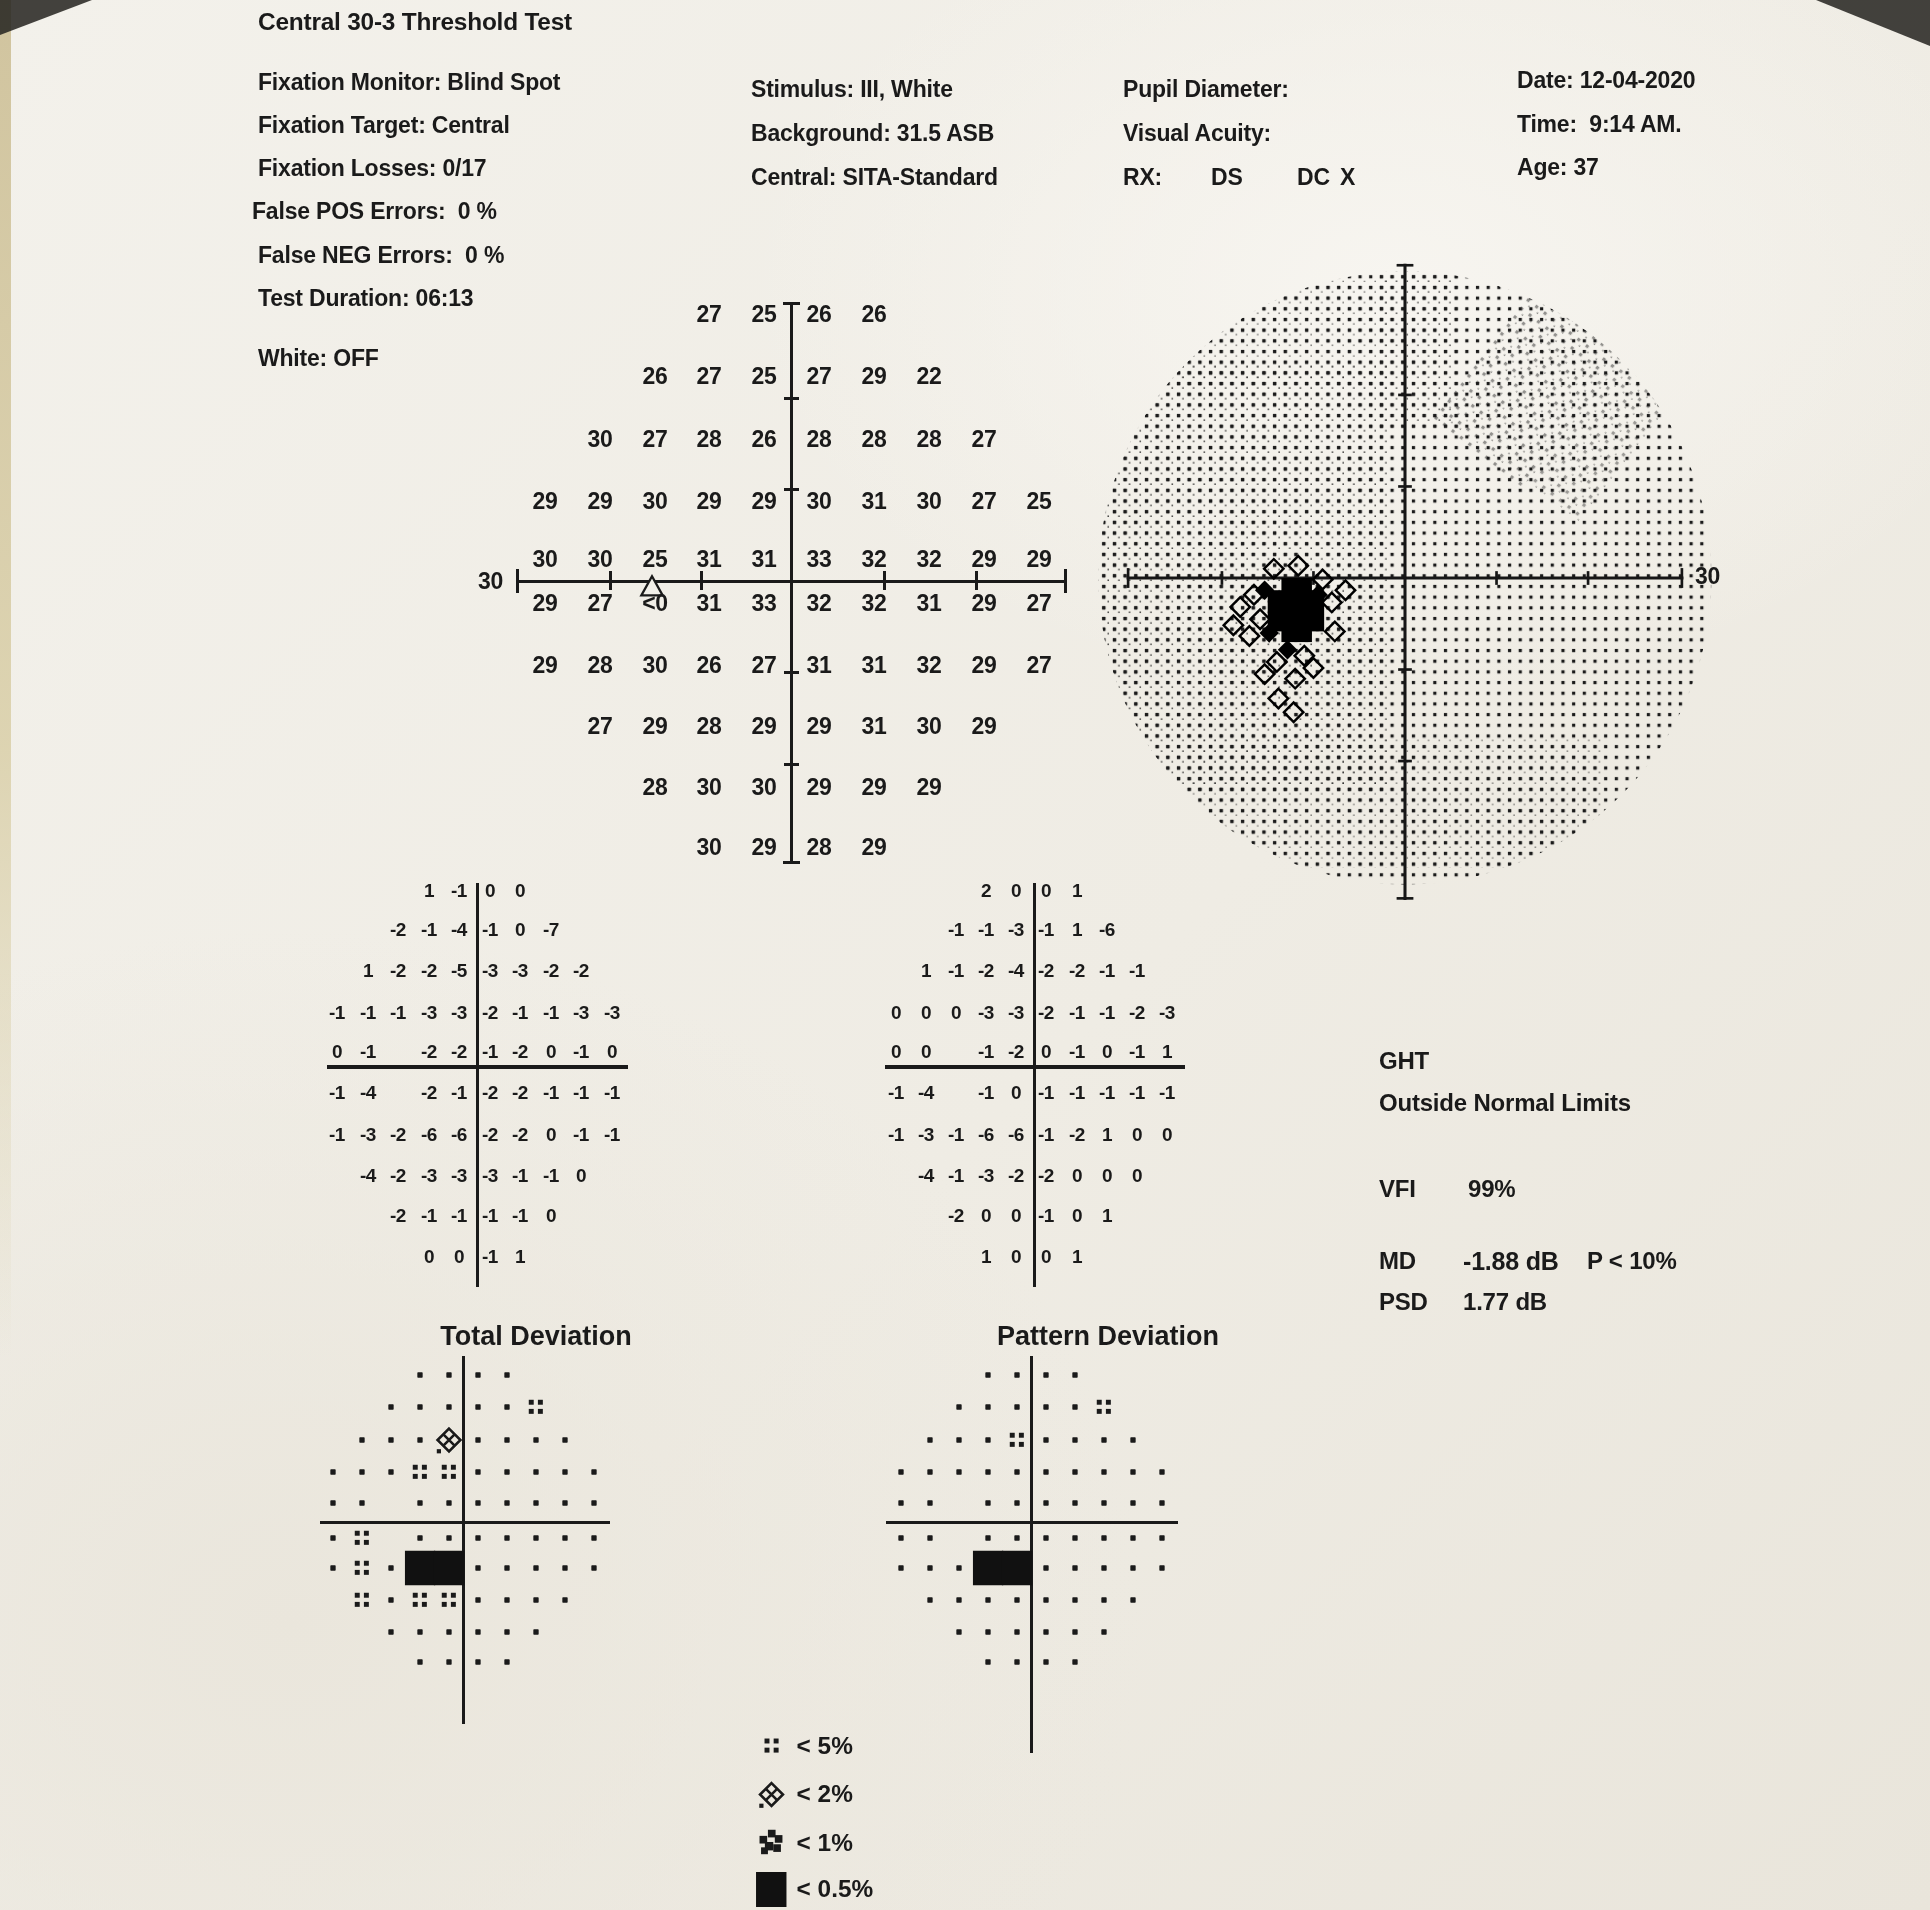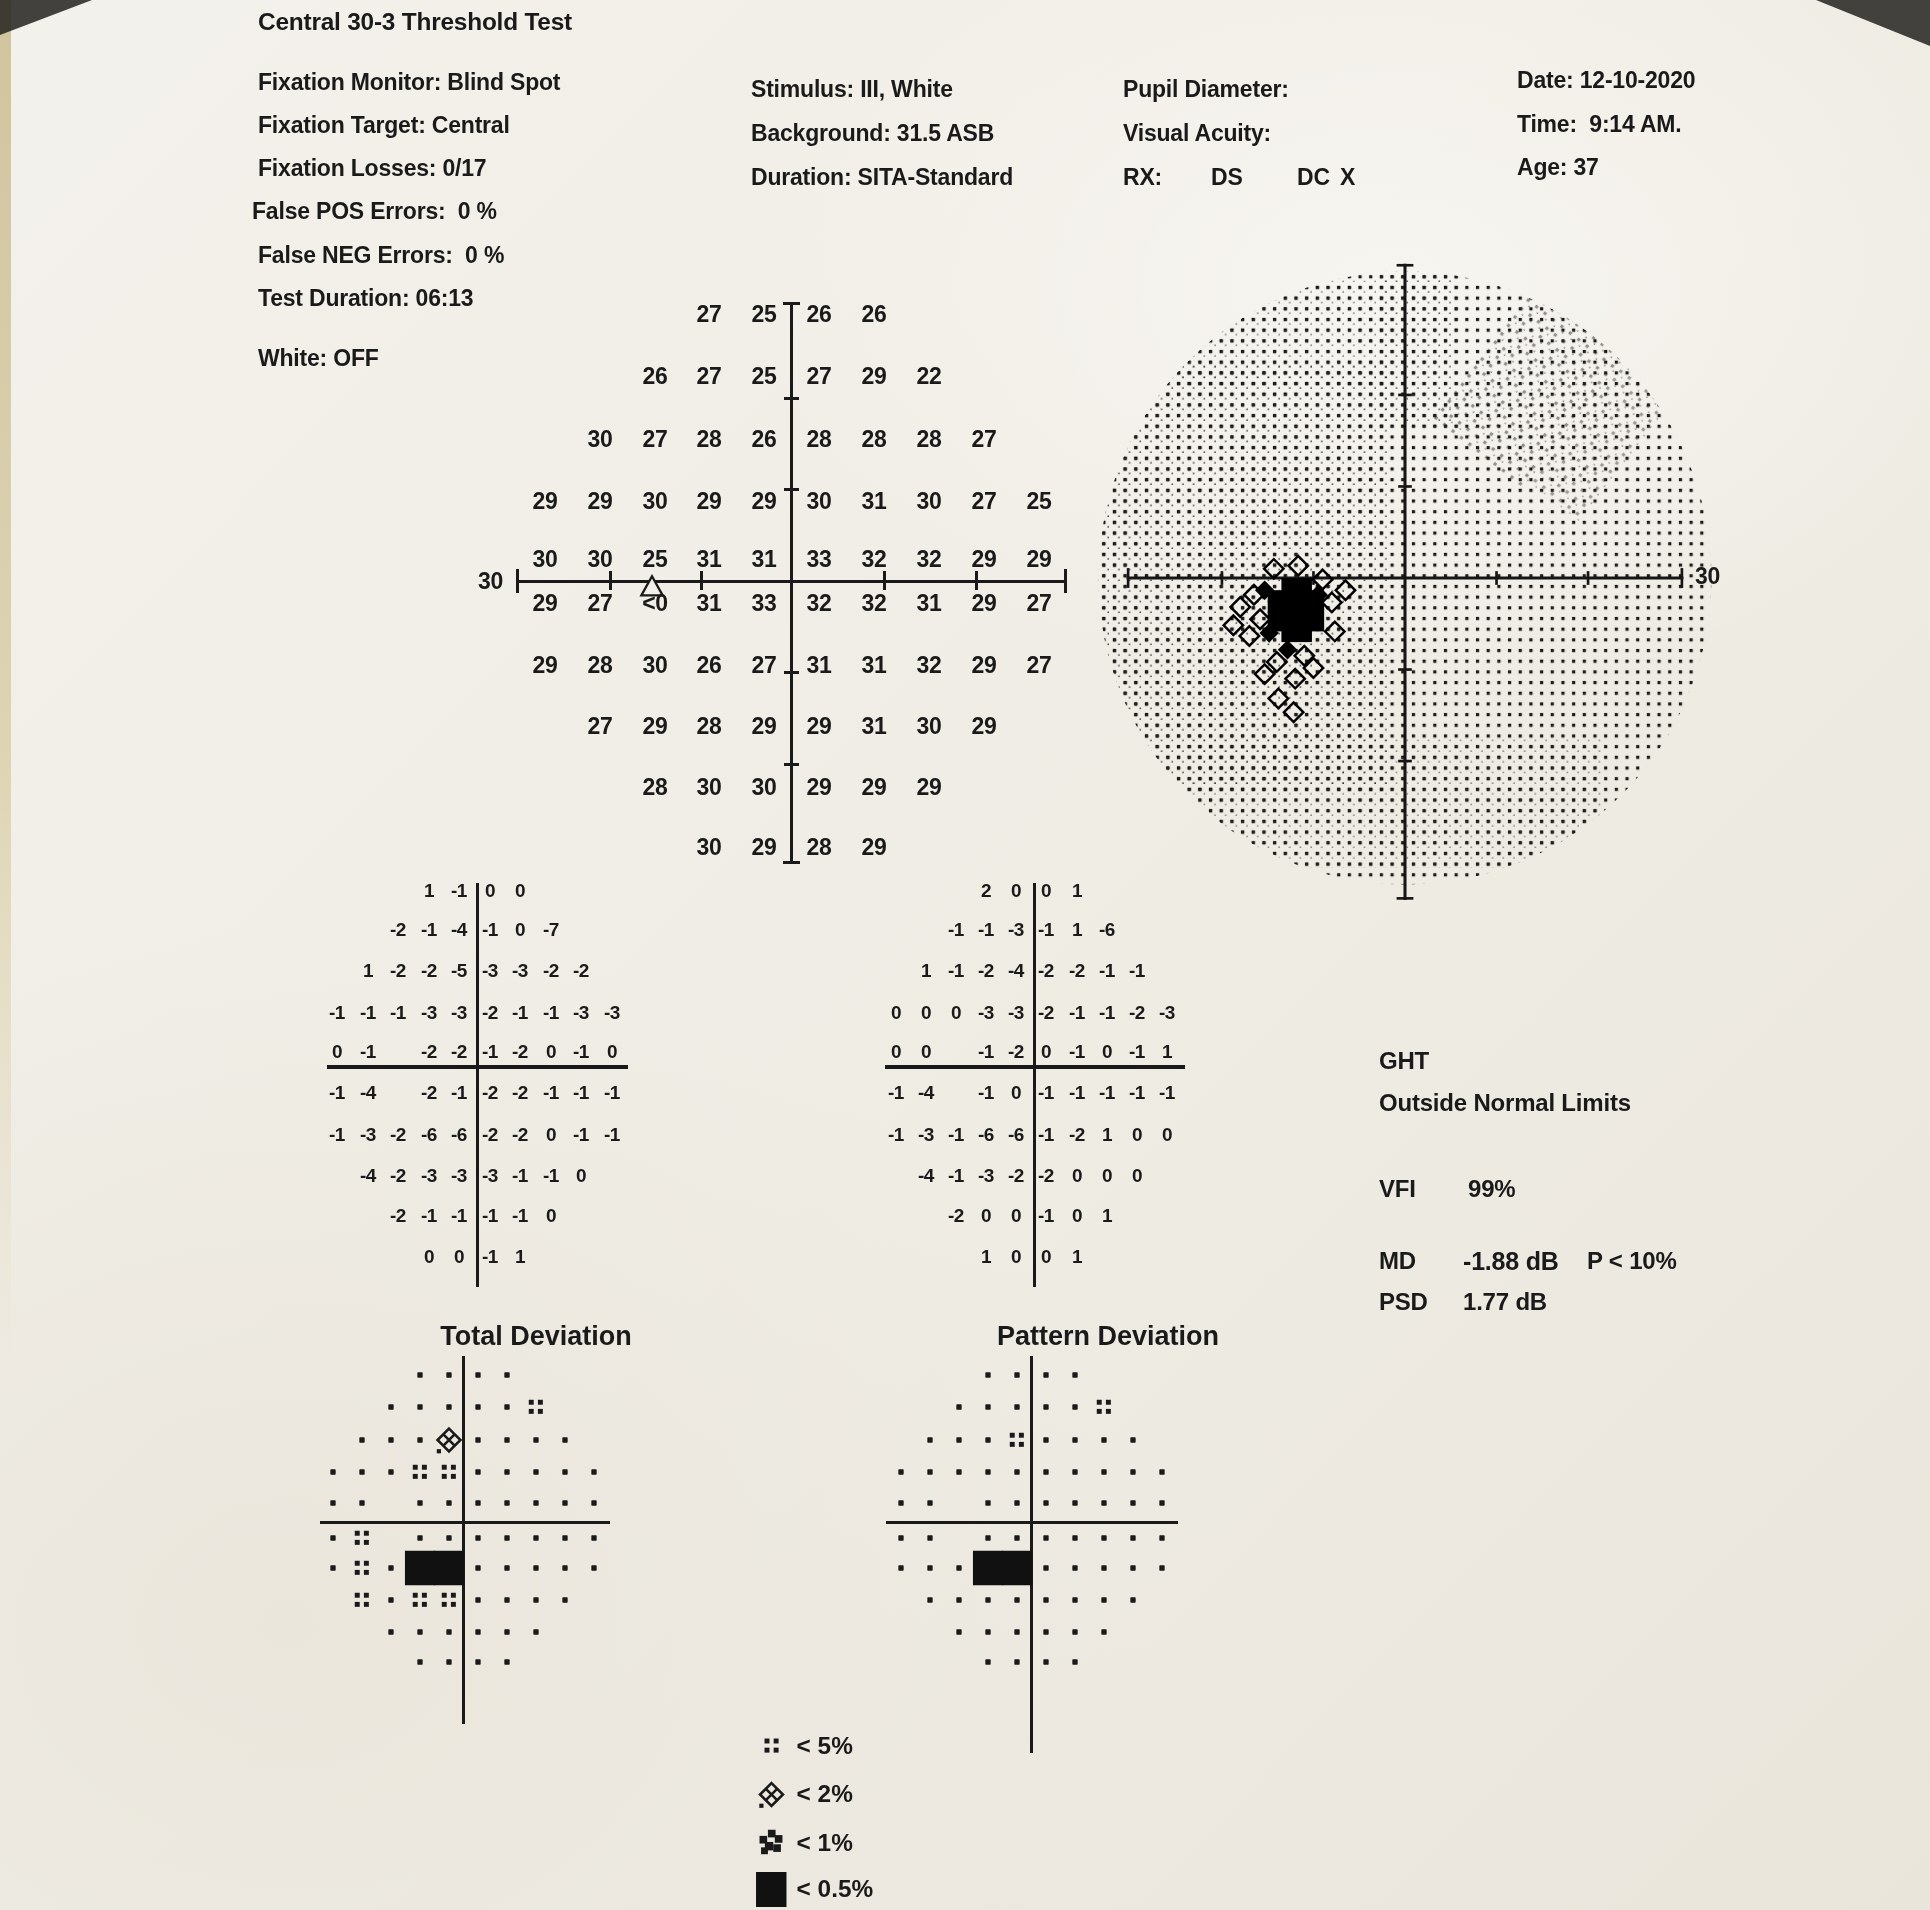--- a/index.html
+++ b/index.html
@@ -38,30 +38,30 @@
   <div class="t" style="left:258px;top:69px">Fixation Monitor: Blind Spot</div>
   <div class="t" style="left:258px;top:112px">Fixation Target: Central</div>
   <div class="t" style="left:258px;top:155px">Fixation Losses: 0/17</div>
   <div class="t" style="left:252px;top:198px">False POS Errors:  0 %</div>
   <div class="t" style="left:258px;top:242px">False NEG Errors:  0 %</div>
   <div class="t" style="left:258px;top:285px">Test Duration: 06:13</div>
   <div class="t" style="left:258px;top:345px">White: OFF</div>
 
   <div class="t" style="left:751px;top:76px">Stimulus: III, White</div>
   <div class="t" style="left:751px;top:120px">Background: 31.5 ASB</div>
-  <div class="t" style="left:751px;top:164px">Duration: SITA-Standard</div>
+  <div class="t" style="left:751px;top:164px">Central: SITA-Standard</div>
 
   <div class="t" style="left:1123px;top:76px">Pupil Diameter:</div>
   <div class="t" style="left:1123px;top:120px">Visual Acuity:</div>
   <div class="t" style="left:1123px;top:164px">RX:</div>
   <div class="t" style="left:1211px;top:164px">DS</div>
   <div class="t" style="left:1297px;top:164px">DC</div>
   <div class="t" style="left:1340px;top:164px">X</div>
 
-  <div class="t" style="left:1517px;top:67px">Date: 12-10-2020</div>
+  <div class="t" style="left:1517px;top:67px">Date: 12-04-2020</div>
   <div class="t" style="left:1517px;top:111px">Time:  9:14 AM.</div>
   <div class="t" style="left:1517px;top:154px">Age: 37</div>
 
   <div>
     <div class="hl" style="left:517px;top:580px;width:549px"></div>
     <div class="vt" style="left:609px;top:571px;height:19px"></div>
     <div class="vt" style="left:700px;top:571px;height:19px"></div>
     <div class="vt" style="left:883px;top:571px;height:19px"></div>
     <div class="vt" style="left:975px;top:571px;height:19px"></div>
     <div class="vt" style="left:516px;top:569px;height:24px"></div>

